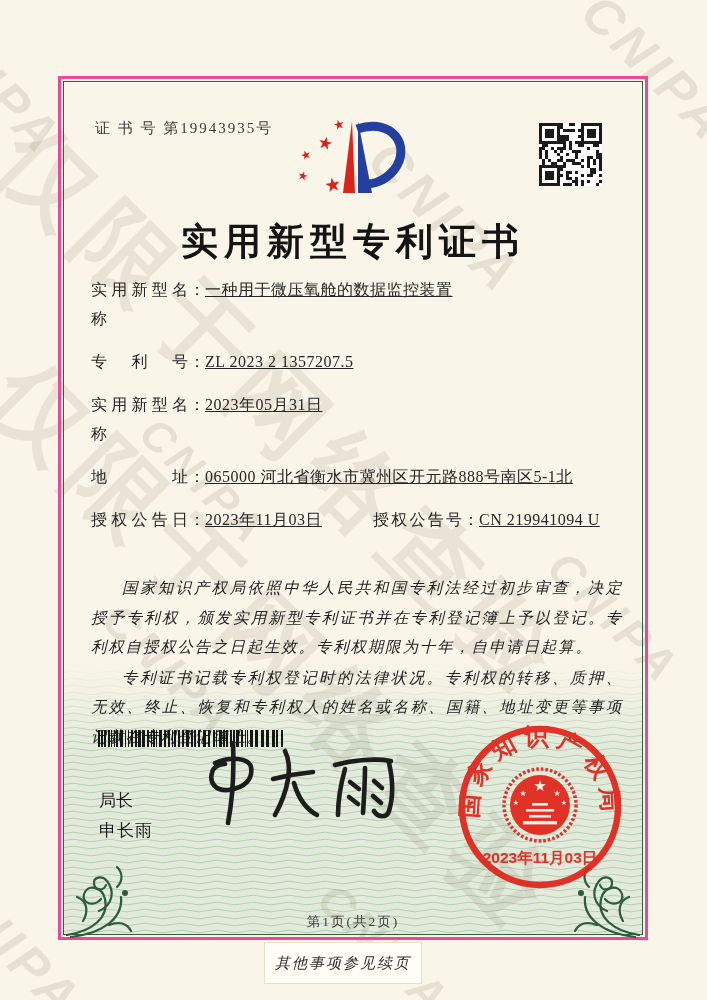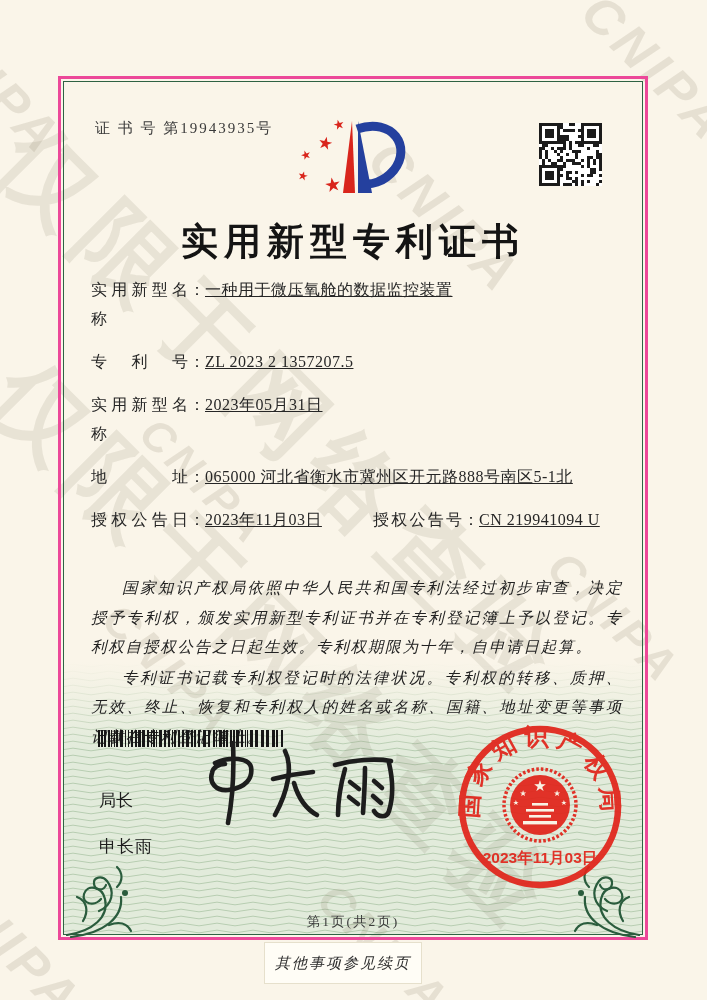--- a/index.html
+++ b/index.html
@@ -58,21 +58,21 @@
         font-size:15.5px; line-height:29.5px; font-style:italic;
         letter-spacing:1.8px; color:#222; text-align:justify; }
   .body-text p { text-indent:2em; margin-bottom:1px; }
 
   
   .bars { position:absolute; left:37px; top:651px; width:186px; height:17px; }
   .bars i { position:absolute; top:0; bottom:0; background:#161616; }
   .director-title { position:absolute; left:38px; top:710px;
         font-family:"Liberation Sans",sans-serif; font-size:17px; color:#1c1c1c; }
   .director-name  { position:absolute; left:38px; top:740px;
-        font-family:"Liberation Sans",sans-serif; font-size:17px; color:#1c1c1c; letter-spacing:1px;margin-top:16px; }
+        font-family:"Liberation Sans",sans-serif; font-size:17px; color:#1c1c1c; letter-spacing:1px; }
   .sig { position:absolute; left:132px; top:656px; }
   .seal { position:absolute; left:391px; top:640px; }
   .page-no { position:absolute; left:0; right:0; top:834px; text-align:center;
         font-size:13.5px; color:#3c3c3c; letter-spacing:2px; }
 
   .cont-box { position:absolute; left:264px; top:942px; width:158px; height:42px;
         background:#fffdf6; border:1px solid #e6e0cc; text-align:center;
         line-height:40px; font-size:15px; font-style:italic; letter-spacing:2px; color:#2e2e2e; }
 </style>
 </head>

